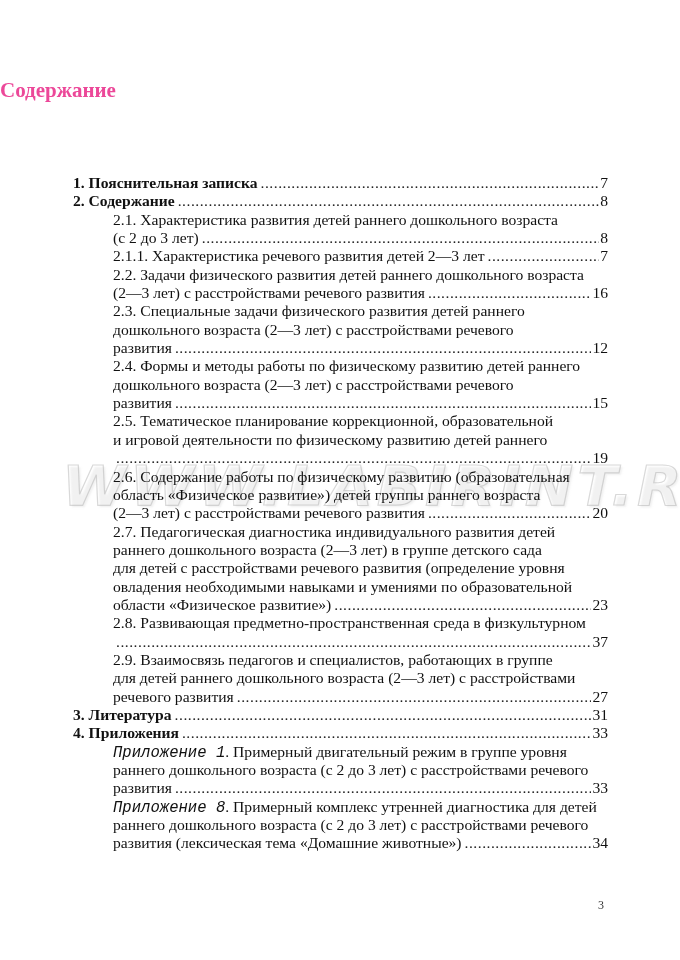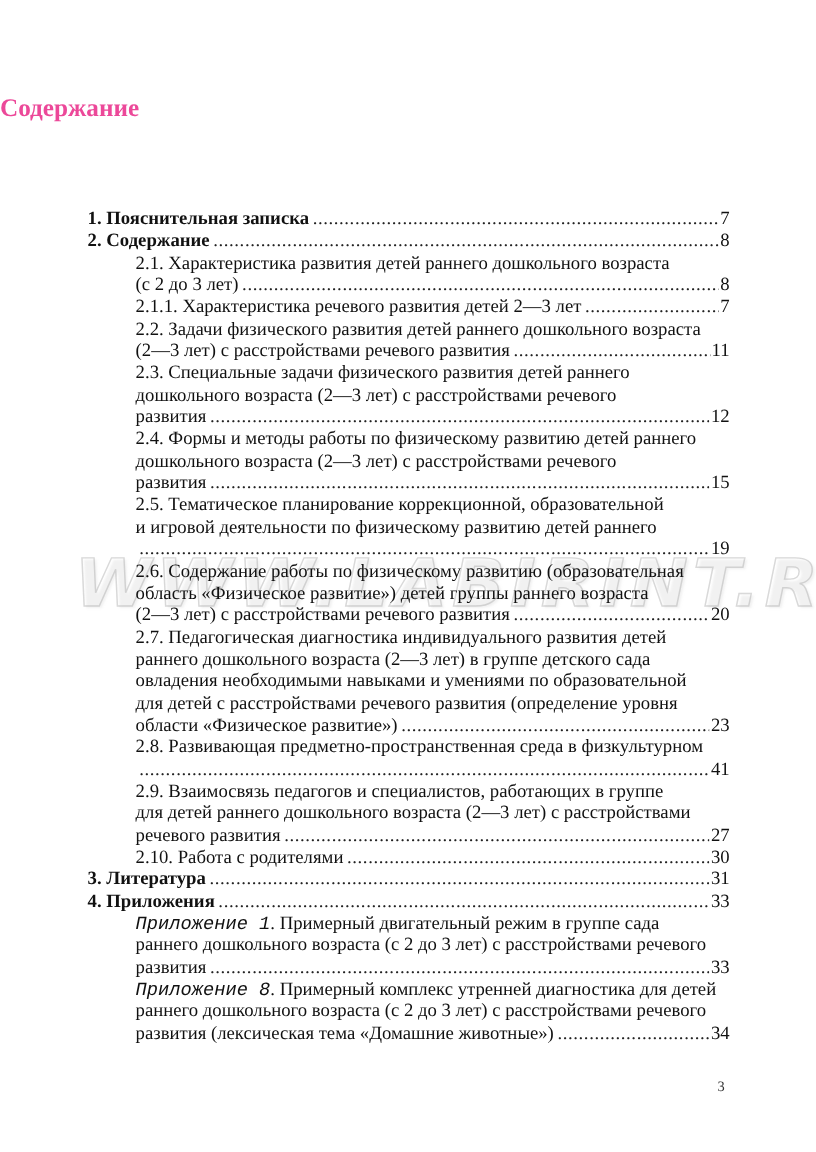--- a/index.html
+++ b/index.html
@@ -121,21 +121,21 @@
         <span class="page">7</span>
       </div>
     </div>
     <div>
       <div class="toc-line indent">
         <span class="text"><span>2.2. Задачи физического развития детей раннего дошкольного возраста</span></span>
       </div>
       <div class="toc-line indent">
         <span class="text"><span>(2—3 лет) с расстройствами речевого развития</span></span>
         <span class="leader"></span>
-        <span class="page">11</span>
+        <span class="page">16</span>
       </div>
     </div>
     <div>
       <div class="toc-line indent">
         <span class="text"><span>2.3. Специальные задачи физического развития детей раннего</span></span>
       </div>
       <div class="toc-line indent">
         <span class="text"><span>дошкольного возраста (2—3 лет) с расстройствами речевого</span></span>
       </div>
       <div class="toc-line indent">
@@ -183,77 +183,70 @@
       </div>
     </div>
     <div>
       <div class="toc-line indent">
         <span class="text"><span>2.7. Педагогическая диагностика индивидуального развития детей</span></span>
       </div>
       <div class="toc-line indent">
         <span class="text"><span>раннего дошкольного возраста (2—3 лет) в группе детского сада</span></span>
       </div>
       <div class="toc-line indent">
+        <span class="text"><span>для детей с расстройствами речевого развития (определение уровня</span></span>
+      </div>
+      <div class="toc-line indent">
         <span class="text"><span>овладения необходимыми навыками и умениями по образовательной</span></span>
       </div>
       <div class="toc-line indent">
-        <span class="text"><span>для детей с расстройствами речевого развития (определение уровня</span></span>
-      </div>
-      <div class="toc-line indent">
         <span class="text"><span>области «Физическое развитие»)</span></span>
         <span class="leader"></span>
         <span class="page">23</span>
       </div>
     </div>
     <div>
       <div class="toc-line indent">
         <span class="text"><span>2.8. Развивающая предметно-пространственная среда в физкультурном</span></span>
       </div>
       <div class="toc-line indent">
         <span class="leader"></span>
-        <span class="page">41</span>
+        <span class="page">37</span>
       </div>
     </div>
     <div>
       <div class="toc-line indent">
         <span class="text"><span>2.9. Взаимосвязь педагогов и специалистов, работающих в группе</span></span>
       </div>
       <div class="toc-line indent">
         <span class="text"><span>для детей раннего дошкольного возраста (2—3 лет) с расстройствами</span></span>
       </div>
       <div class="toc-line indent">
         <span class="text"><span>речевого развития</span></span>
         <span class="leader"></span>
         <span class="page">27</span>
       </div>
     </div>
     <div>
-      <div class="toc-line indent">
-        <span class="text"><span>2.10. Работа с родителями</span></span>
-        <span class="leader"></span>
-        <span class="page">30</span>
-      </div>
-    </div>
-    <div>
       <div class="toc-line">
         <span class="text"><span class="bold">3. Литература</span></span>
         <span class="leader"></span>
         <span class="page">31</span>
       </div>
     </div>
     <div>
       <div class="toc-line">
         <span class="text"><span class="bold">4. Приложения</span></span>
         <span class="leader"></span>
         <span class="page">33</span>
       </div>
     </div>
     <div>
       <div class="toc-line indent">
-        <span class="text"><span class="ital">Приложение 1</span><span>. Примерный двигательный режим в группе сада</span></span>
+        <span class="text"><span class="ital">Приложение 1</span><span>. Примерный двигательный режим в группе уровня</span></span>
       </div>
       <div class="toc-line indent">
         <span class="text"><span>раннего дошкольного возраста (с 2 до 3 лет) с расстройствами речевого</span></span>
       </div>
       <div class="toc-line indent">
         <span class="text"><span>развития</span></span>
         <span class="leader"></span>
         <span class="page">33</span>
       </div>
     </div>

